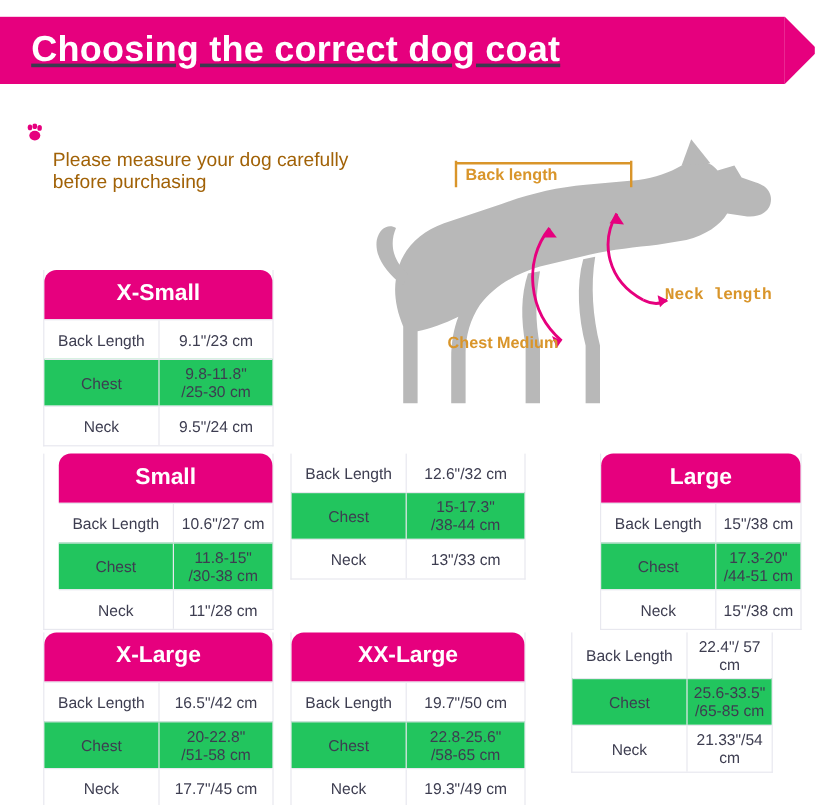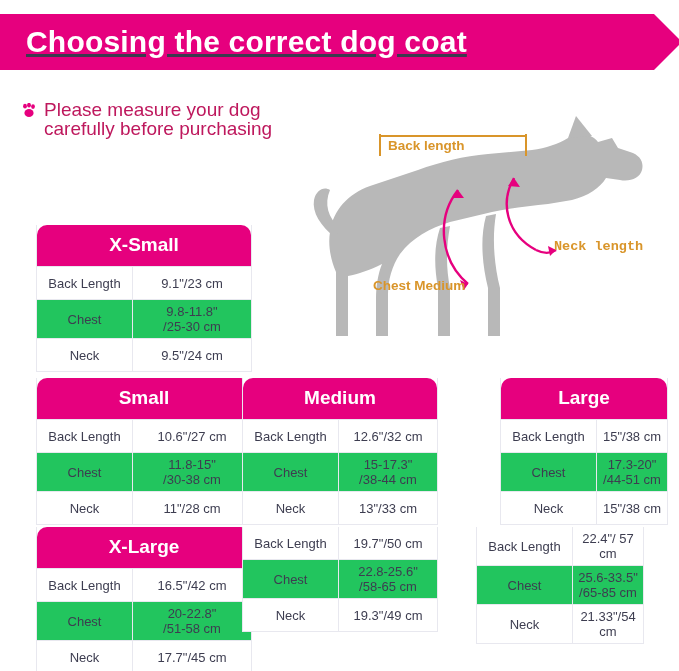--- a/index.html
+++ b/index.html
@@ -64,23 +64,24 @@
   .paw {
     flex: 0 0 auto;
     width: 14px;
     height: 16px;
     margin-right: 8px;
     margin-top: 3px;
     position: relative;
   }
   .paw svg { display: block; }
   .note-text {
-    font-size: 19px;
+    font-size: 16px;
     line-height: 19px;
-    color: #be185d;
+    color: #a16207;
+    margin-top: 24px;
   }
 
   
   .illustration {
     position: absolute;
     left: 300px;
     top: 108px;
     width: 375px;
     height: 250px;
   }
@@ -91,21 +92,21 @@
     font-weight: bold;
     white-space: nowrap;
   }
   .label-back   { left: 88px; top: 30px; }
   .label-neck   { left: 254px; top: 131px; font-family: Liberation Mono, monospace; }
   .label-chest  { left: 73px;  top: 170px; }
 
   
   .table {
     position: absolute;
-    width: 216px;
+    width: 192px;
     border: 1px solid #e8e8ef;
     border-top: none;
     box-sizing: border-box;
     background: #ffffff;
   }
   .table-head {
     background: #e6007e;
     color: #ffffff;
     font-size: 19px;
     font-weight: bold;
@@ -142,21 +143,21 @@
     align-items: center;
     justify-content: center;
     text-align: center;
     padding: 4px 2px;
     line-height: 15px;
     white-space: pre-line;
   }
 
   
   #table-xsmall { left: 36px;  top: 225px; }
-  #table-small  { left: 36px;  top: 378px; }
+  #table-small  { left: 36px;  top: 378px; padding-left: 12px; }
   #table-medium { left: 242px; top: 378px; }
   #table-large  { left: 476px; top: 378px; margin-left: 24px; }
   #table-xlarge { left: 36px;  top: 527px; }
   #table-xxlarge{ left: 242px; top: 527px; }
   #table-xxxlarge{left: 476px; top: 527px; }
 
   #table-medium, #table-xxlarge { width: 196px; }
   #table-large, #table-xxxlarge { width: 168px; }
 </style>
 </head>
@@ -251,21 +252,20 @@
     <div class="cell-value">11.8-15"
 /30-38 cm</div>
   </div>
   <div class="row">
     <div class="cell-label">Neck</div>
     <div class="cell-value">11"/28 cm</div>
   </div>
 </div>
 
 <div class="table" id="table-medium">
-  <div class="table-head">Medium</div>
   <div class="row">
     <div class="cell-label">Back Length</div>
     <div class="cell-value">12.6"/32 cm</div>
   </div>
   <div class="row alt">
     <div class="cell-label">Chest</div>
     <div class="cell-value">15-17.3"
 /38-44 cm</div>
   </div>
   <div class="row">
@@ -302,20 +302,21 @@
     <div class="cell-value">20-22.8"
 /51-58 cm</div>
   </div>
   <div class="row">
     <div class="cell-label">Neck</div>
     <div class="cell-value">17.7"/45 cm</div>
   </div>
 </div>
 
 <div class="table" id="table-xxlarge">
+  <div class="table-head">XX-Large</div>
   <div class="row">
     <div class="cell-label">Back Length</div>
     <div class="cell-value">19.7"/50 cm</div>
   </div>
   <div class="row alt">
     <div class="cell-label">Chest</div>
     <div class="cell-value">22.8-25.6"
 /58-65 cm</div>
   </div>
   <div class="row">

